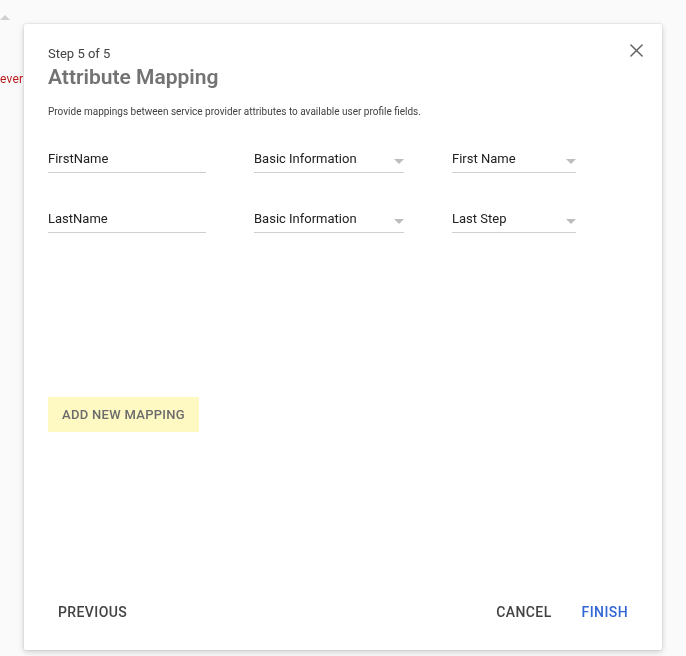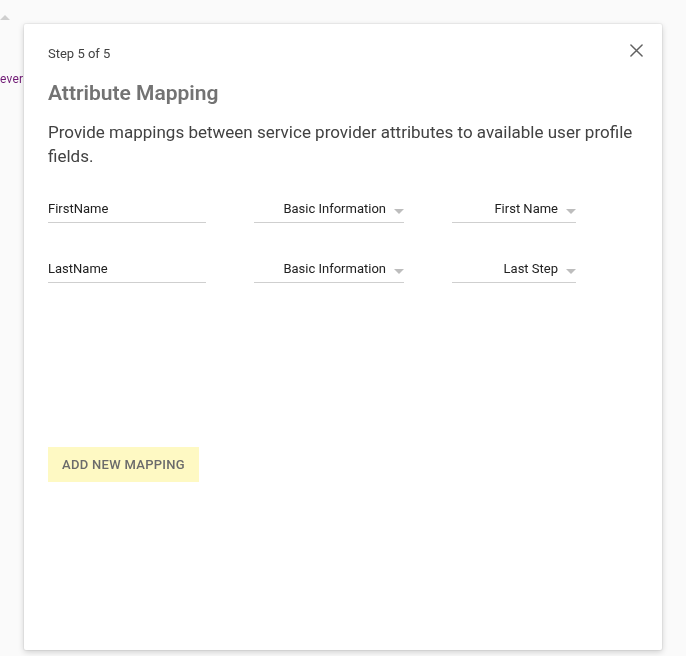--- a/index.html
+++ b/index.html
@@ -18,21 +18,21 @@
   .bg-chip {
     position: absolute;
     left: 0; top: 8px;
     width: 10px; height: 10px;
     color: #bdbdbd;
   }
   .bg-ever {
     position: absolute;
     left: 0; top: 72px;
     font-size: 12px;
-    color: #701a75;
+    color: #b91c1c;
     letter-spacing: 0.2px;
   }
   .dialog {
     position: absolute;
     left: 24px; top: 24px;
     width: 638px; height: 626px;
     background: #ffffff;
     box-shadow: 0 2px 6px rgba(0,0,0,0.18), 0 0 0 1px rgba(0,0,0,0.04);
     border-radius: 2px;
     display: flex;
@@ -49,35 +49,35 @@
     width: 20px; height: 20px;
     color: #616161;
     cursor: pointer;
     display: flex;
     align-items: center;
     justify-content: center;
   }
   .step-label {
     font-size: 13px;
     color: #424242;
-    margin-bottom: 20px;
+    margin-bottom: 4px;
   }
   .dialog-title {
     font-size: 21px;
     font-weight: 600;
     color: #737373;
     margin: 0 0 16px 0;
   }
   .dialog-body {
     padding: 0 24px;
     flex: 1 1 auto;
     overflow: hidden;
   }
   .description {
-    font-size: 17px;
+    font-size: 10px;
     color: #424242;
     margin: 0 0 28px 0;
     line-height: 1.4;
   }
   .mapping-row {
     display: flex;
     align-items: flex-end;
     gap: 48px;
     margin-bottom: 34px;
   }
@@ -96,21 +96,20 @@
     font-size: 13px;
     font-family: inherit;
     color: #212121;
     padding: 4px 18px 6px 0;
     outline: none;
   }
   .select {
     cursor: pointer;
     user-select: none;
     position: relative;
-    text-align: right;
   }
   .select-caret {
     position: absolute;
     right: 0;
     bottom: 8px;
     width: 0; height: 0;
     border-left: 5px solid transparent;
     border-right: 5px solid transparent;
     border-top: 5px solid #bdbdbd;
   }
@@ -206,15 +205,21 @@
           <div class="select" tabindex="0">
             <span>Last Step</span>
             <span class="select-caret"></span>
           </div>
         </div>
       </div>
 
       <button class="add-mapping">ADD NEW MAPPING</button>
     </div>
 
+    <div class="dialog-footer">
+      <button class="btn">PREVIOUS</button>
+      <span class="footer-spacer"></span>
+      <button class="btn">CANCEL</button>
+      <button class="btn primary">FINISH</button>
+    </div>
 
   </div>
 </div>
 
 </body></html>

